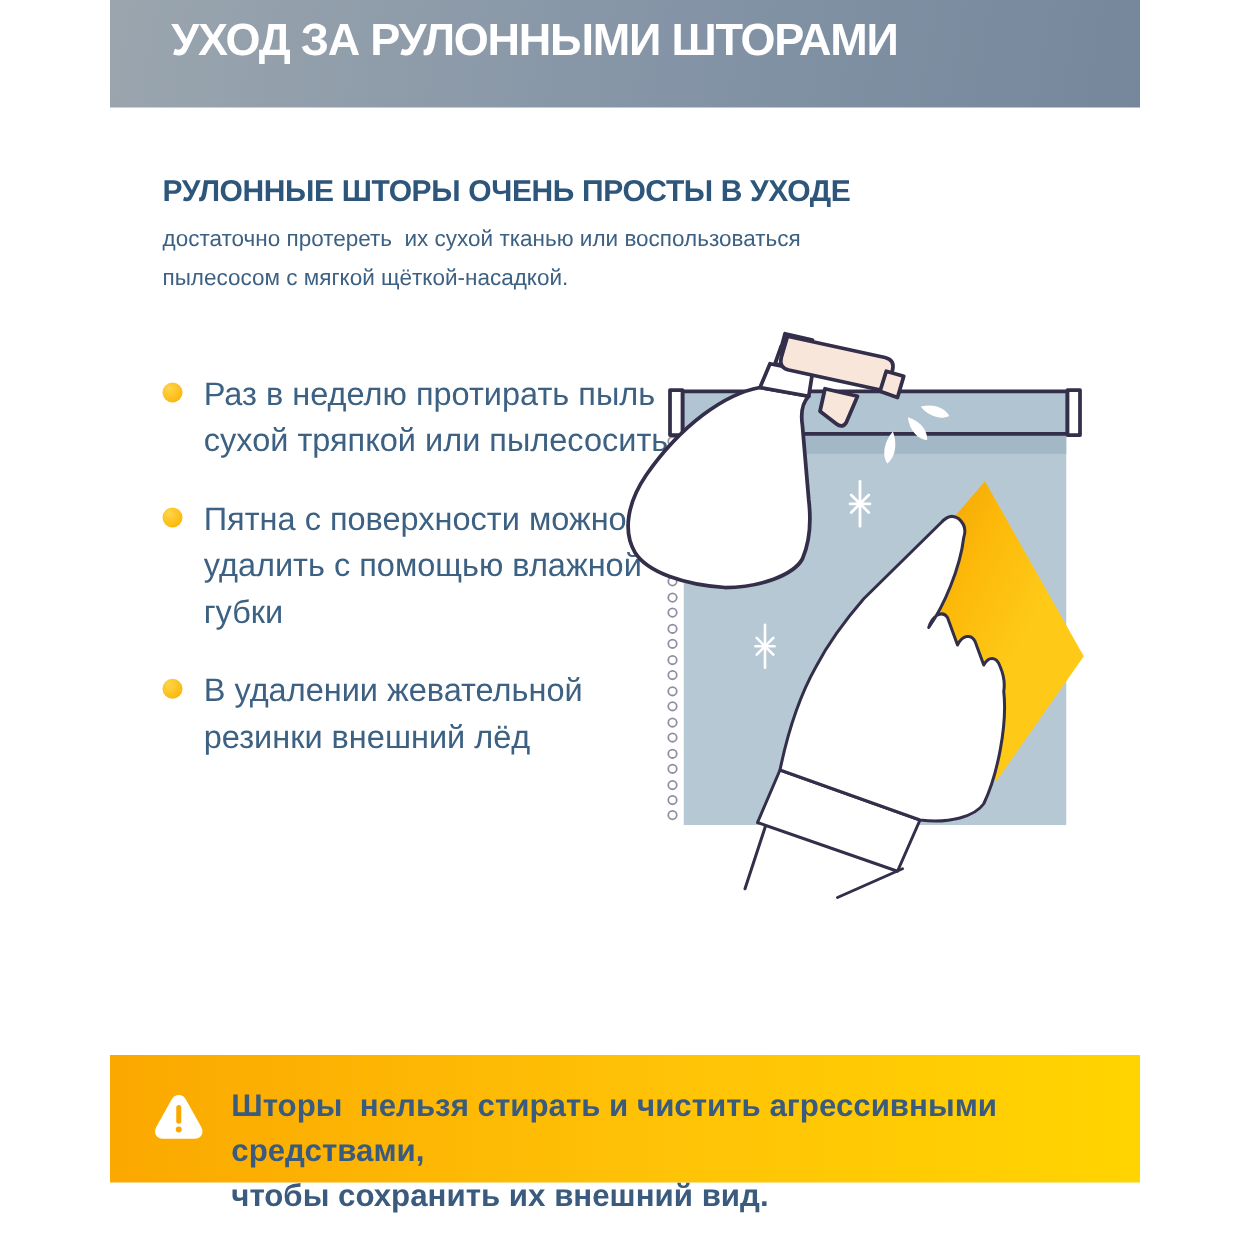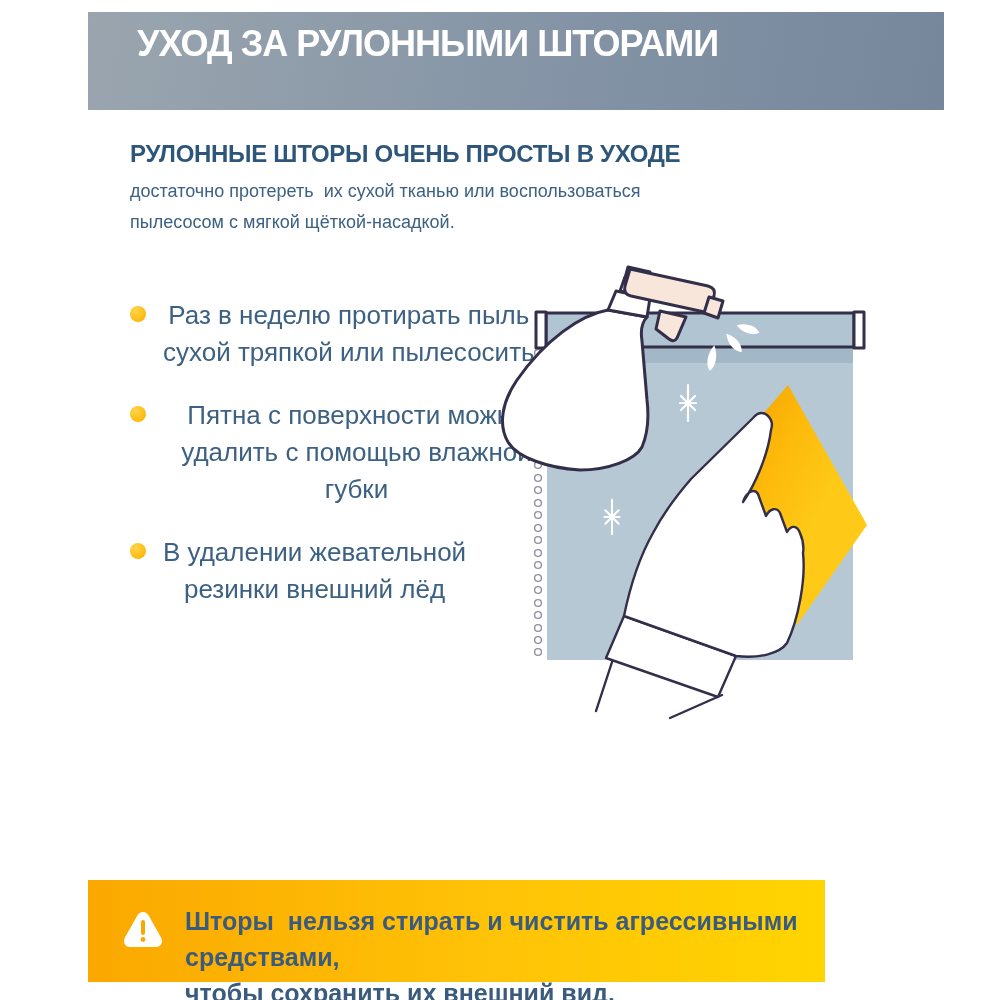--- a/index.html
+++ b/index.html
@@ -4,54 +4,53 @@
 <style>
   html,body{margin:0;padding:0;}
   body{
     width:1000px;height:1000px;position:relative;background:#ffffff;
     font-family:"Liberation Sans","DejaVu Sans",sans-serif;overflow:hidden;
   }
   .abs{position:absolute;}
 
   
   .header-bar{
-    left:88px;top:12px;width:824px;height:98px;
+    left:88px;top:0;width:824px;height:86px;
     background:linear-gradient(100deg,#9aa5ae 0%,#8494a6 55%,#76879c 100%);
-    padding-left:32px;
   }
   .header-title{
     position:absolute;left:49px;top:11px;
     color:#ffffff;font-size:36px;font-weight:bold;letter-spacing:-1px;
     white-space:pre-wrap;
   }
 
   
   .intro{left:130px;top:140px;width:640px;}
   .intro-heading{
     color:#2e567a;font-size:24px;font-weight:bold;letter-spacing:-0.3px;margin:0;
   }
   .intro-body{
     margin-top:8px;color:#3d6183;font-size:18px;line-height:31px;white-space:pre-wrap;
   }
 
   
   .tips{left:130px;top:297px;width:420px;}
-  .tip{display:flex;margin-bottom:26px;text-align:center;}
+  .tip{display:flex;margin-bottom:26px;}
   .tip-dot{
     flex:0 0 16px;width:16px;height:16px;border-radius:50%;
     background:radial-gradient(circle at 35% 30%,#ffd54a,#fcb80b 75%);
     margin-top:9px;margin-right:17px;
   }
   .tip-text{
     color:#3d6183;font-size:26px;line-height:37px;white-space:pre-wrap;
   }
 
   
   .banner{
-    left:88px;top:880px;width:737px;height:102px;
+    left:88px;top:844px;width:824px;height:102px;
     background:linear-gradient(90deg,#fba800 0%,#ffc307 55%,#ffd400 100%);
   }
   .banner-text{
     position:absolute;left:97px;top:23px;
     color:#3a5b7d;font-size:25px;font-weight:bold;line-height:36px;white-space:pre-wrap;
   }
   .banner-icon{position:absolute;left:34px;top:29px;}
 
   
   .ill{left:490px;top:245px;}

